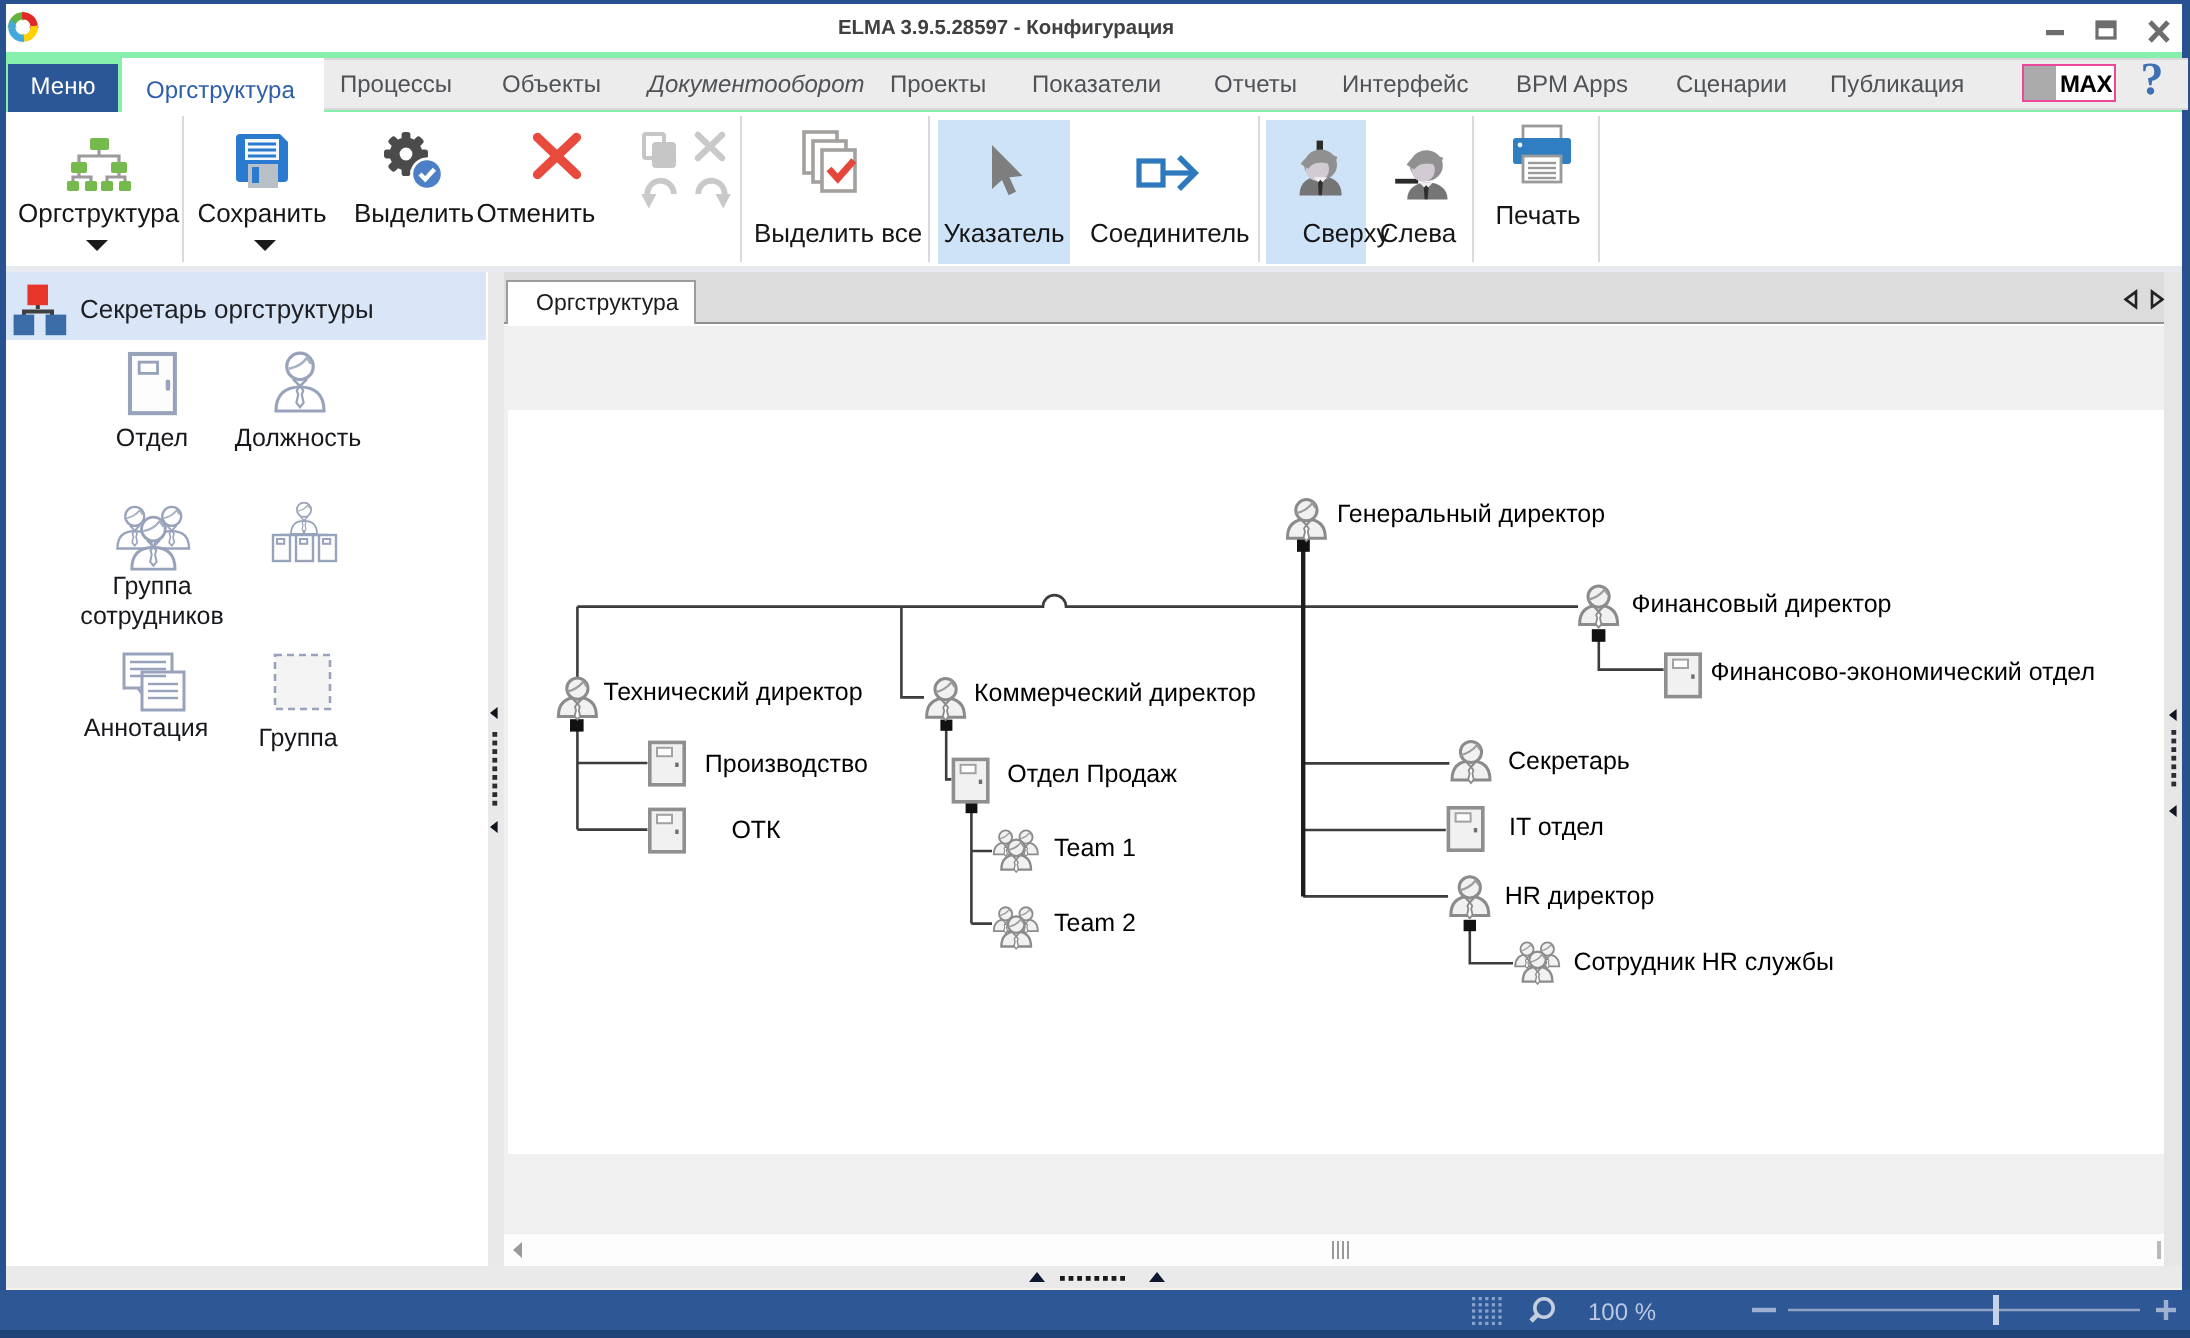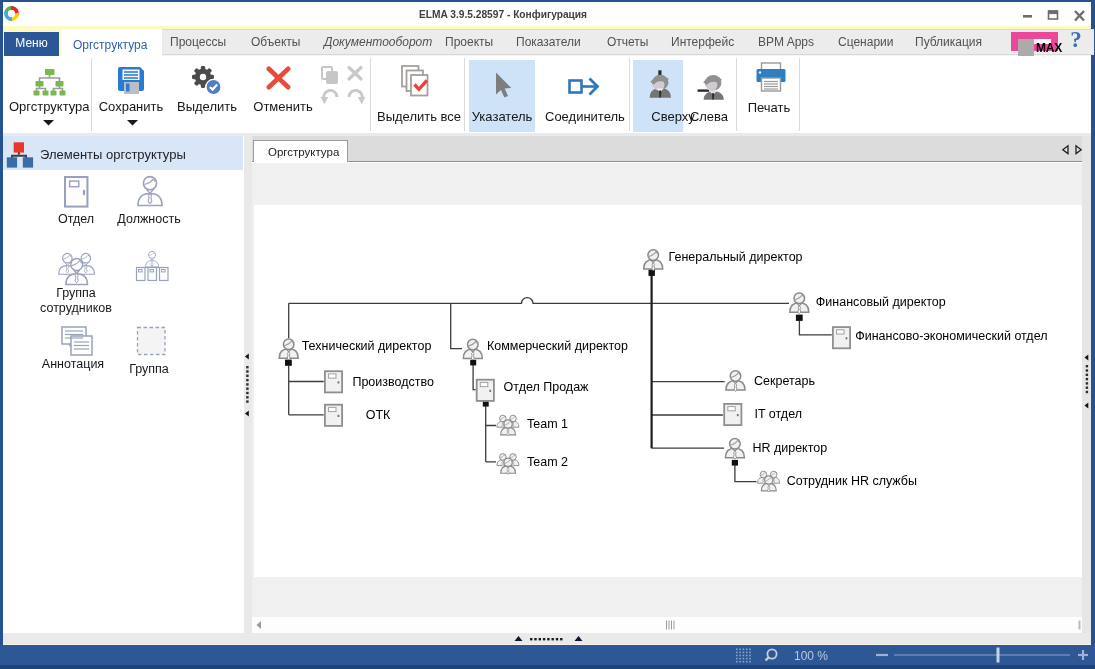--- a/index.html
+++ b/index.html
@@ -7,21 +7,21 @@
   body { position:relative; font-family:"Liberation Sans", sans-serif; background:#fff; }
   .abs { position:absolute; }
   
   #b-top { left:0; top:0; width:1095px; height:2px; background:#28518f; }
   #b-left { left:0; top:0; width:3px; height:669px; background:#28518f; }
   #b-right { left:1091px; top:0; width:4px; height:669px; background:#28518f; }
   #titlebar { left:3px; top:2px; width:1088px; height:24px; background:#fff;padding-left:20px; }
   #title-text { left:0; top:7px; width:1000px; text-align:center; font-size:10.2px; font-weight:bold; color:#404040; }
   .winbtn { color:#6d6d6d; }
   
-  #menurow { left:3px; top:26px; width:1088px; height:30px; background:#fef9c3; }
+  #menurow { left:3px; top:26px; width:1088px; height:30px; background:#86efac; }
   #menubtn { left:1px; top:6px; width:55px; height:24px; background:#2b5797; color:#fff; font-size:12px; text-align:center; line-height:23px; }
   #activetab { left:58px; top:3px; width:101px; height:27px; background:#fff; }
   #activetab span { position:absolute; left:12px; top:9px; font-size:12px; color:#2e5fad; }
   #tabsbox { left:156px; top:3px; width:935px; height:26px; background:#ececec; border:1px solid #d9d9d9; border-right:none; }
   .tab { position:absolute; top:9px; font-size:12px; color:#4f5256; }
   
   #toolbar { left:3px; top:56px; width:1088px; height:77px; background:#fff; }
   .tsep { position:absolute; top:2px; width:1px; height:73px; background:#dadada; }
   .tlabel { position:absolute; font-size:13px; color:#161616; text-align:center; white-space:nowrap; }
   .thl { background:#cee3f8; }
@@ -98,21 +98,21 @@
   <span class="tab" style="left:167px;">Процессы</span>
   <span class="tab" style="left:248px;">Объекты</span>
   <span class="tab" style="left:321px;font-style:italic;">Документооборот</span>
   <span class="tab" style="left:442px;">Проекты</span>
   <span class="tab" style="left:513px;">Показатели</span>
   <span class="tab" style="left:604px;">Отчеты</span>
   <span class="tab" style="left:668px;">Интерфейс</span>
   <span class="tab" style="left:755px;">BPM Apps</span>
   <span class="tab" style="left:835px;">Сценарии</span>
   <span class="tab" style="left:912px;">Публикация</span>
-  <div class="abs" style="left:1008px; top:6px; width:47px; height:19px; background:#fff; border:7px solid #ec4899;">
+  <div class="abs" style="left:1008px; top:6px; width:47px; height:19px; background:#fff; border:1px solid #ec4899;">
     <div class="abs" style="left:0; top:0; width:16px; height:17px; background:#ababab;"></div>
     <div class="abs" style="left:16px; top:2px; width:30px; font-size:12px; font-weight:bold; color:#000; text-align:center; letter-spacing:-0.2px;">MAX</div>
   </div>
   <div class="abs" style="left:1062px; top:1px; width:22px; font-size:23px; font-weight:bold; color:#3f6fb5; text-align:center; font-family:'Liberation Serif',serif;">?</div>
 </div>
 
 <div class="abs" id="toolbar">
   <div class="tsep" style="left:88px;"></div>
   <div class="tsep" style="left:367px;"></div>
   <div class="tsep" style="left:461px;"></div>
@@ -175,21 +175,21 @@
     <polyline points="21,24 23.6,26.6 28.2,21.6" fill="none" stroke="#fff" stroke-width="2.2"></polyline>
   </svg>
   <div class="tlabel" style="left:164px; top:43px; width:80px;">Выделить</div>
   
   <svg class="abs" style="left:263px; top:9px;" width="25" height="26" viewBox="0 0 27 26">
     <g stroke="#e84a3d" stroke-width="5" stroke-linecap="round">
       <line x1="3" y1="3" x2="24" y2="23"></line>
         <line x1="24" y1="3" x2="3" y2="23"></line>
     </g>
   </svg>
-  <div class="tlabel" style="left:240px; top:43px; width:80px;">Отменить</div>
+  <div class="tlabel" style="left:225px; top:43px; width:80px;">Отменить</div>
   
   <svg class="abs" style="left:316px; top:10px;" width="48" height="40" viewBox="0 0 48 40">
     <g fill="none" stroke="#c6c6c6" stroke-width="2">
       <rect x="3" y="1" width="10" height="12" rx="1"></rect>
       <rect x="8" y="6" width="10" height="11" rx="1" fill="#c6c6c6"></rect>
     </g>
     <g stroke="#c9c9c9" stroke-width="3.2" stroke-linecap="round">
       <line x1="30" y1="1.5" x2="42" y2="13"></line>
         <line x1="42" y1="1.5" x2="30" y2="13"></line>
     </g>
@@ -265,21 +265,21 @@
 <div class="abs" id="lpanel">
   <div class="abs" id="lphead">
     <svg class="abs" style="left:1px; top:6px;" width="31" height="27" viewBox="0 0 31 27">
       <g stroke="#3f3f3f" stroke-width="2" fill="none">
           <path d="M14.9 9.5 v3 M8 17 v-3.3 h14 v3.3"></path>
         </g>
       <rect x="9.7" y="0.3" width="10.3" height="10.3" fill="#e8352a"></rect>
       <rect x="2.8" y="15.3" width="10.3" height="10.3" fill="#3b6ca8"></rect>
       <rect x="18.8" y="15.3" width="10.3" height="10.3" fill="#3b6ca8"></rect>
     </svg>
-    <span>Элементы оргструктуры</span>
+    <span>Секретарь оргструктуры</span>
   </div>
   <svg class="abs" style="left:0; top:34px;" width="240" height="463" viewBox="0 0 240 463">
     <defs>
       <g id="pdoor">
         <rect x="0" y="0" width="22" height="29" fill="#fdfdfe" stroke="#98a3bb" stroke-width="2"></rect>
         <rect x="4.5" y="4" width="9" height="5.5" fill="#fff" stroke="#98a3bb" stroke-width="1.4"></rect>
         <rect x="17.5" y="12.5" width="2.2" height="5.5" rx="1" fill="#98a3bb"></rect>
       </g>
       <g id="pman">
         <path d="M1 29.5 c0 -8.5 4.8 -12 12 -12 s12 3.5 12 12 z" fill="#fff" stroke="#98a3bb" stroke-width="1.6"></path>

